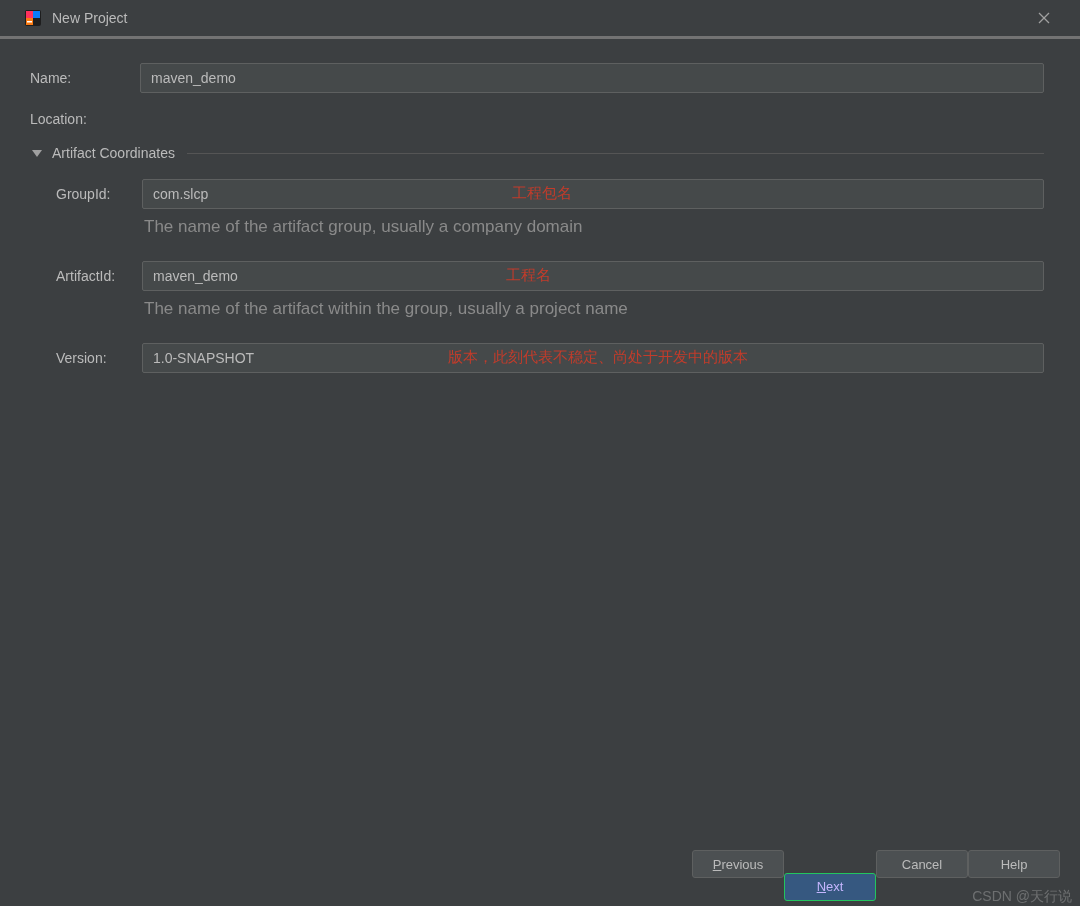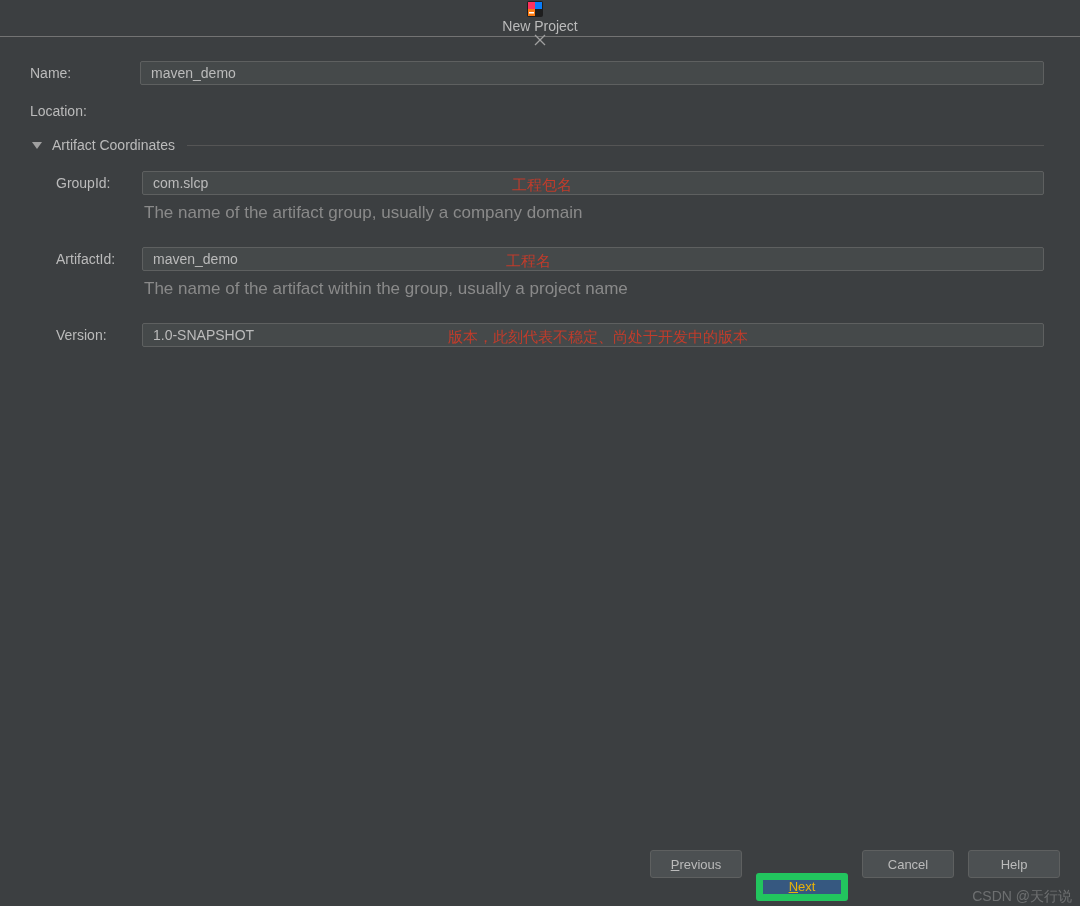--- a/index.html
+++ b/index.html
@@ -18,22 +18,21 @@
     height: 906px;
     background: #3c3f41;
     display: flex;
     flex-direction: column;
   }
   .titlebar {
     height: 36px;
     display: flex;
     align-items: center;
     padding: 0 24px;
-    border-bottom: 1px solid #737373;
-    flex-direction: column;
+    border-bottom: 3px solid #737373;
   }
   .titlebar .app-icon {
     width: 18px;
     height: 18px;
     margin-right: 10px;
     display: flex;
     align-items: center;
     justify-content: center;
   }
   .titlebar .title {
@@ -64,21 +63,21 @@
     color: #bbbbbb;
     font-size: 14px;
   }
   .input-wrap {
     flex: 1;
     position: relative;
   }
   .input {
     width: 100%;
     box-sizing: border-box;
-    height: 24px;
+    height: 30px;
     background: #45494a;
     border: 1px solid #5e6060;
     color: #bbbbbb;
     font-size: 14px;
     padding: 0 10px;
     border-radius: 2px;
   }
   .input.with-icon {
     padding-right: 34px;
   }
@@ -136,39 +135,39 @@
     white-space: nowrap;
     font-family: "Microsoft YaHei", "SimSun", sans-serif;
   }
   .footer {
     height: 52px;
     border-top: 1px solid #2b2b2b00;
     display: flex;
     align-items: center;
     justify-content: flex-end;
     padding: 0 20px 16px 20px;
-    gap: 14px;
+    gap: 0;
   }
   .btn {
     height: 28px;
     min-width: 92px;
     background: #4c5052;
     border: 1px solid #5e6060;
     color: #bbbbbb;
     font-size: 13px;
     border-radius: 3px;
     display: flex;
     align-items: center;
     justify-content: center;
     padding: 0 14px;
   }
   .btn.primary {
     background: #365880;
-    border: 7px solid #22c55e;
-    color: #eab308;
+    border: 1px solid #22c55e;
+    color: #c4b5fd;
     margin-top: 45px;
   }
   .btn .ul {
     text-decoration: underline;
   }
   .watermark {
     position: absolute;
     right: 8px;
     bottom: 0;
     color: rgba(200,200,200,0.35);

